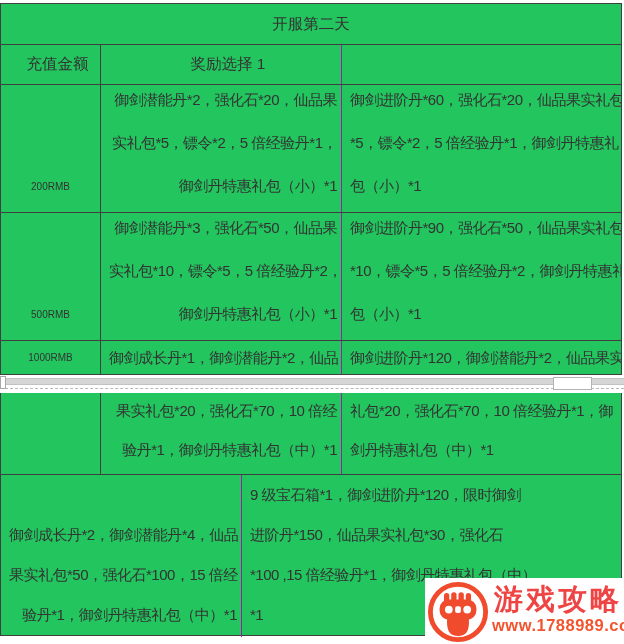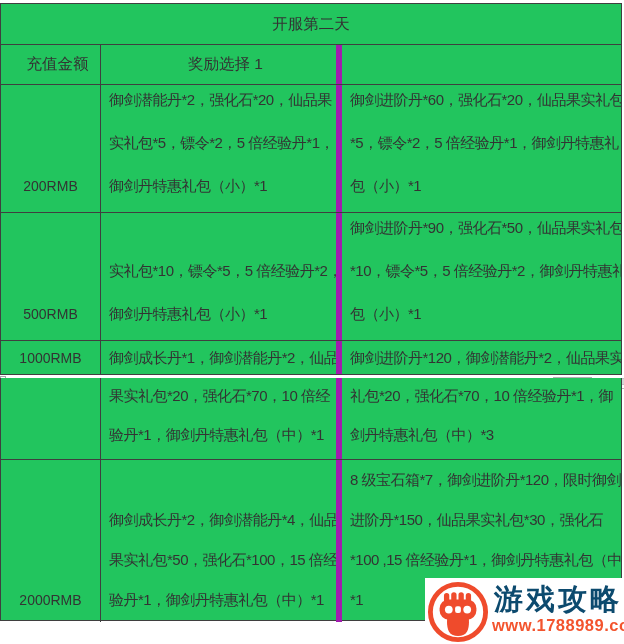--- a/index.html
+++ b/index.html
@@ -6,32 +6,32 @@
   #app{
     position:relative;width:624px;height:644px;background:#ffffff;overflow:hidden;
     font-family:"Liberation Sans","DejaVu Sans",sans-serif;color:#333333;
   }
   
   .tbl{
     position:absolute;left:0;width:622px;box-sizing:border-box;
     border:1px solid #3f3f3f;display:flex;flex-direction:column;background:#22c55e;
   }
   .tbl.page1{top:3px;height:372px;}
-  .tbl.page2{top:378px;height:243px;border-top:none;}
+  .tbl.page2{top:393px;height:243px;border-top:none;}
   .row{display:flex;box-sizing:border-box;border-bottom:1px solid #3f3f3f;}
   .row:last-child{border-bottom:none;}
   .title-row{height:41px;align-items:center;justify-content:center;font-size:15.5px;}
   .header-row{height:40px;}
   .r-big{height:128px;}
   .r-1000a{flex:1;}
   .r-1000b{height:82px;}
   .r-2000{flex:1;}
   .cell{box-sizing:border-box;overflow:hidden;}
-  .amount-col{width:100px;border-right:1px solid #3f3f3f;display:flex;flex-direction:column;align-items:center;font-size:14px;}
-  .c1-col{width:241px;border-right:6px solid #a21caf;}
+  .amount-col{width:100px;border-right:1px solid #3f3f3f;display:flex;flex-direction:column;align-items:center;font-size:10px;}
+  .c1-col{width:241px;border-right:1px solid #a21caf;text-align:right;}
   .c2-col{flex:1;}
   .head{display:flex;align-items:center;justify-content:center;font-size:15.5px;padding-left:14px;}
   .reward{display:flex;flex-direction:column;padding:0 4px 0 8px;font-size:15px;letter-spacing:-0.5px;}
   .reward .line{white-space:nowrap;}
   .vbottom{justify-content:flex-end;}
   .vcenter{justify-content:center;}
   .r-big .line, .r-big.amount-col{line-height:43px;}
   .r-big .vbottom,.r-big.vbottom{padding-bottom:5px;}
   .r-1000a .line{line-height:20px;}
   .r-1000b .line{line-height:39px;}
@@ -40,21 +40,21 @@
   .r-2000 .vbottom{padding-bottom:2px;}
   
   .pb-band{position:absolute;left:0;top:378px;width:624px;height:7px;background:#d6d6d6;
     border-top:1px solid #c2c2c2;border-bottom:1px solid #c2c2c2;box-sizing:border-box;}
   .pb-dash{position:absolute;left:0;top:388px;width:624px;height:0;border-top:1px dashed #b8b8b8;}
   .pb-notch{position:absolute;left:0;top:376px;width:6px;height:13px;background:#fff;border:1px solid #a8a8a8;box-sizing:border-box;}
   .pb-handle{position:absolute;left:553px;top:377px;width:39px;height:13px;background:#fff;border:1px solid #b2b2b2;box-sizing:border-box;}
   
   .watermark{position:absolute;left:425px;top:578px;width:199px;height:66px;background:#ffffff;}
   .wm-logo{position:absolute;left:2px;top:3px;width:62px;height:62px;}
-  .wm-name{position:absolute;left:69px;top:2px;font-size:29px;font-weight:bold;color:#0c4a6e;letter-spacing:3px;white-space:nowrap;}
+  .wm-name{position:absolute;left:69px;top:2px;font-size:29px;font-weight:bold;color:#ef4444;letter-spacing:3px;white-space:nowrap;}
   .wm-url{position:absolute;left:67px;top:38px;font-size:16.5px;font-weight:bold;color:#f3542e;white-space:nowrap;letter-spacing:0.5px;}
 </style>
 </head>
 <body>
 
 <div id="app">
 
   <div class="tbl page1">
     <div class="row title-row">
       <div class="cell">开服第二天</div>
@@ -74,20 +74,21 @@
       <div class="cell c2-col reward vbottom">
           <div class="line">御剑进阶丹*60，强化石*20，仙品果实礼包</div>
           <div class="line">*5，镖令*2，5 倍经验丹*1，御剑丹特惠礼</div>
           <div class="line">包（小）*1</div>
         </div>
     </div>
 
     <div class="row r-big">
       <div class="cell amount-col vbottom r-big">500RMB</div>
       <div class="cell c1-col reward vbottom">
+          <div class="line">御剑潜能丹*3，强化石*50，仙品果</div>
           <div class="line">实礼包*10，镖令*5，5 倍经验丹*2，</div>
           <div class="line">御剑丹特惠礼包（小）*1</div>
         </div>
       <div class="cell c2-col reward vbottom">
           <div class="line">御剑进阶丹*90，强化石*50，仙品果实礼包</div>
           <div class="line">*10，镖令*5，5 倍经验丹*2，御剑丹特惠礼</div>
           <div class="line">包（小）*1</div>
         </div>
     </div>
 
@@ -109,32 +110,31 @@
 
   <div class="tbl page2">
     <div class="row r-1000b">
       <div class="cell amount-col"></div>
       <div class="cell c1-col reward vbottom">
           <div class="line">果实礼包*20，强化石*70，10 倍经</div>
           <div class="line">验丹*1，御剑丹特惠礼包（中）*1</div>
         </div>
       <div class="cell c2-col reward vbottom">
           <div class="line">礼包*20，强化石*70，10 倍经验丹*1，御</div>
-          <div class="line">剑丹特惠礼包（中）*3</div>
+          <div class="line">剑丹特惠礼包（中）*1</div>
         </div>
     </div>
     <div class="row r-2000">
-      <div class="cell amount-col vbottom">2000RMB</div>
       <div class="cell c1-col reward vbottom">
           <div class="line">御剑成长丹*2，御剑潜能丹*4，仙品</div>
           <div class="line">果实礼包*50，强化石*100，15 倍经</div>
           <div class="line">验丹*1，御剑丹特惠礼包（中）*1</div>
         </div>
       <div class="cell c2-col reward vbottom">
-          <div class="line">8 级宝石箱*7，御剑进阶丹*120，限时御剑</div>
+          <div class="line">9 级宝石箱*1，御剑进阶丹*120，限时御剑</div>
           <div class="line">进阶丹*150，仙品果实礼包*30，强化石</div>
           <div class="line">*100 ,15 倍经验丹*1，御剑丹特惠礼包（中）</div>
           <div class="line">*1</div>
         </div>
     </div>
   </div>
 
   <div class="watermark">
     <svg class="wm-logo" viewBox="0 0 64 64" xmlns="http://www.w3.org/2000/svg">
       <circle cx="32" cy="32" r="28.5" fill="#ffffff" stroke="#ef4b2c" stroke-width="5"></circle>

